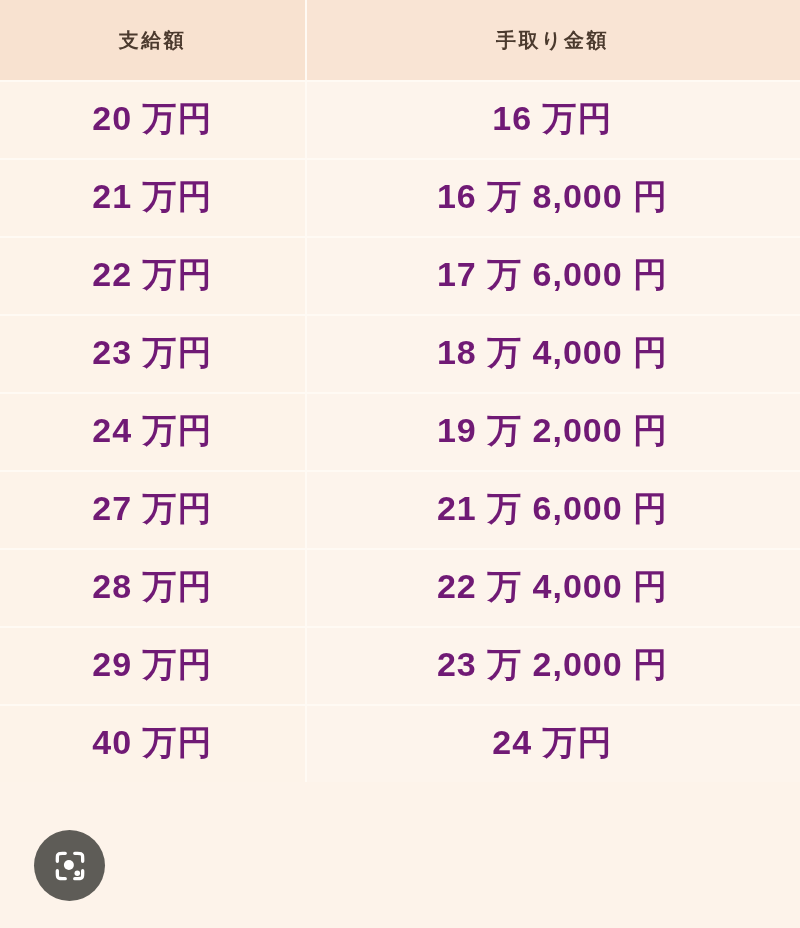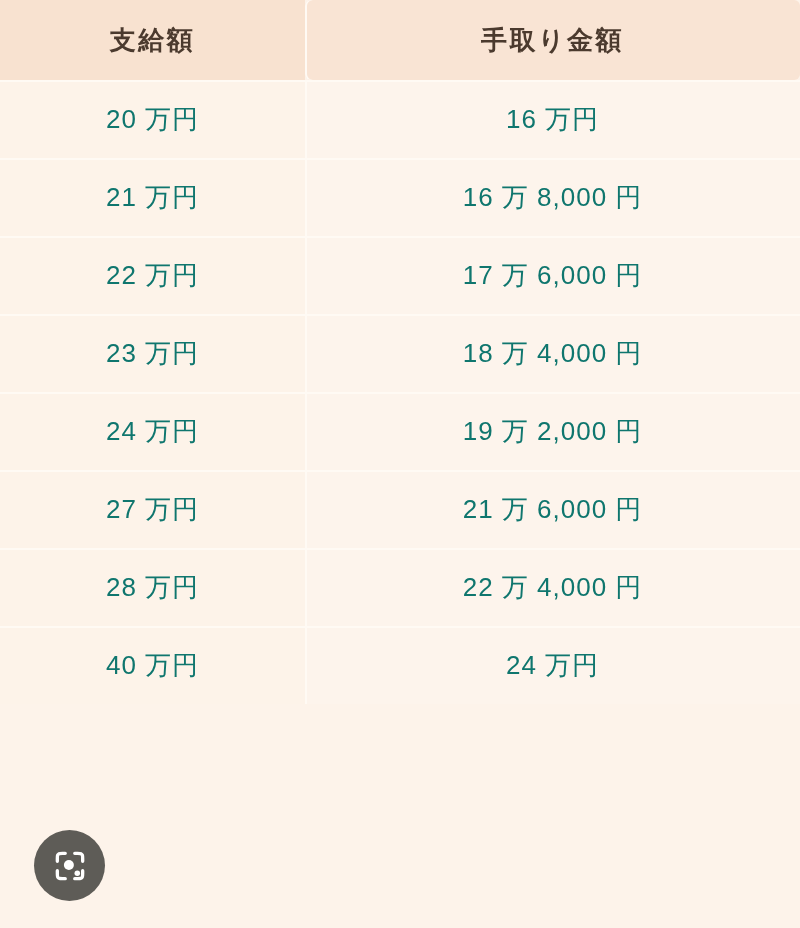--- a/index.html
+++ b/index.html
@@ -40,40 +40,39 @@
     text-align: center;
     vertical-align: middle;
     color: #4e3f33;
     border: 0;
   }
 
   
   .salary-table thead th {
     height: 80px;
     background: #f8e2d0;
-    font-size: 26px;
+    font-size: 20px;
     font-weight: 700;
     letter-spacing: 2.5px;
     color: #4b3a2e;
   }
   .salary-table thead th.net {
     background: #f9e4d4;
     box-shadow: inset 2px 0 0 #fffaf4;
-    border-radius: 6px;
   }
 
   
   .salary-table tbody td {
     height: 78px;
-    font-size: 26px;
-    font-weight: 400;
+    font-size: 34px;
+    font-weight: 700;
     letter-spacing: 1px;
     background: #fdf3e9;
     box-shadow: inset 0 2px 0 #fffaf4;
-    color: #0f766e;
+    color: #701a75;
   }
   .salary-table tbody td.net {
     background: #fdf4ec;
     box-shadow: inset 0 2px 0 #fffaf4, inset 2px 0 0 #fffaf4;
   }
 
   .cell-text {
     display: inline-block;
     white-space: nowrap;
   }
@@ -144,20 +143,24 @@
         </tr>
         <tr>
           <td class="gross"><span class="cell-text">27 万円</span></td>
           <td class="net"><span class="cell-text">21 万 6,000 円</span></td>
         </tr>
         <tr>
           <td class="gross"><span class="cell-text">28 万円</span></td>
           <td class="net"><span class="cell-text">22 万 4,000 円</span></td>
         </tr>
         <tr>
+          <td class="gross"><span class="cell-text">29 万円</span></td>
+          <td class="net"><span class="cell-text">23 万 2,000 円</span></td>
+        </tr>
+        <tr>
           <td class="gross"><span class="cell-text">40 万円</span></td>
           <td class="net"><span class="cell-text">24 万円</span></td>
         </tr>
       </tbody>
   </table>
 
   <button class="lens-button">
     <span>
       <svg viewBox="0 0 24 24" fill="none" xmlns="http://www.w3.org/2000/svg" aria-hidden="true">
         <path d="M4 9V7.2C4 6.08 4 5.52 4.218 5.092C4.41 4.716 4.716 4.41 5.092 4.218C5.52 4 6.08 4 7.2 4H9" stroke="#ffffff" stroke-width="2.1" stroke-linecap="round"></path>

